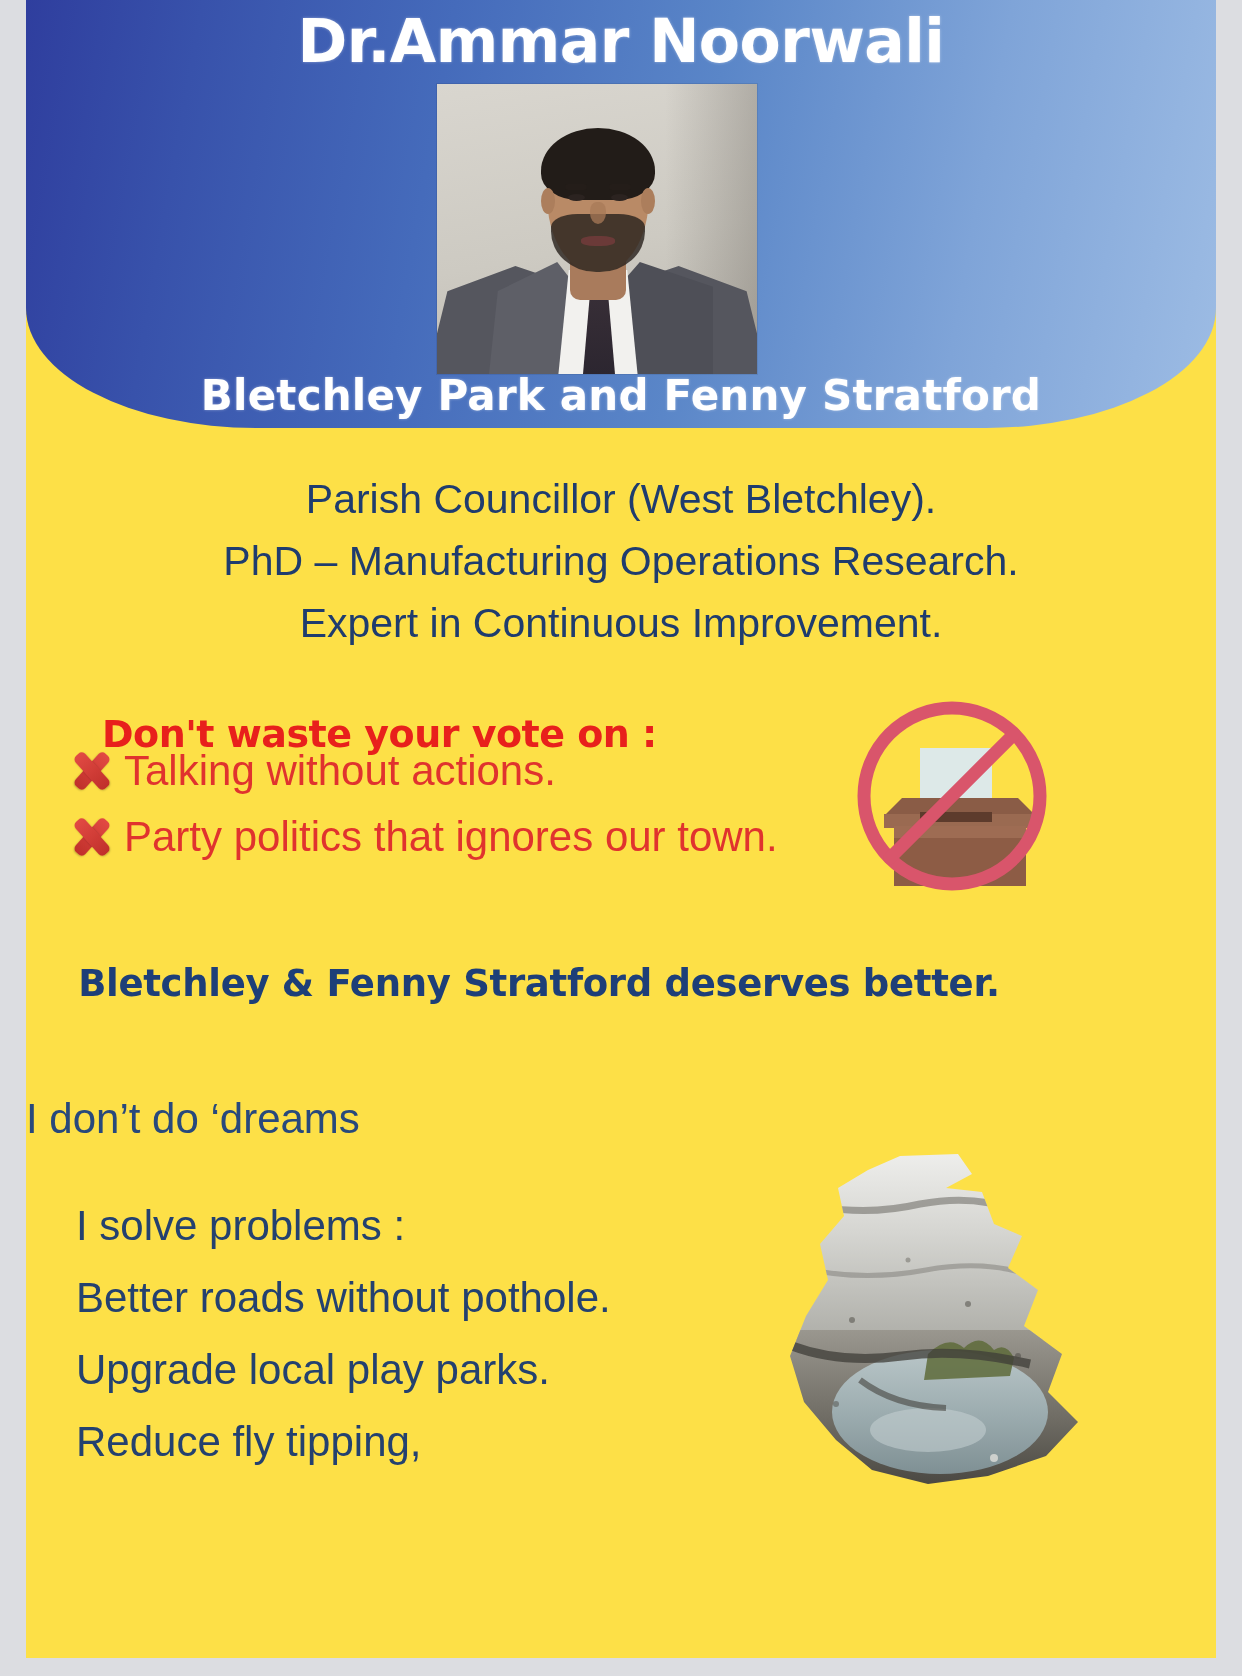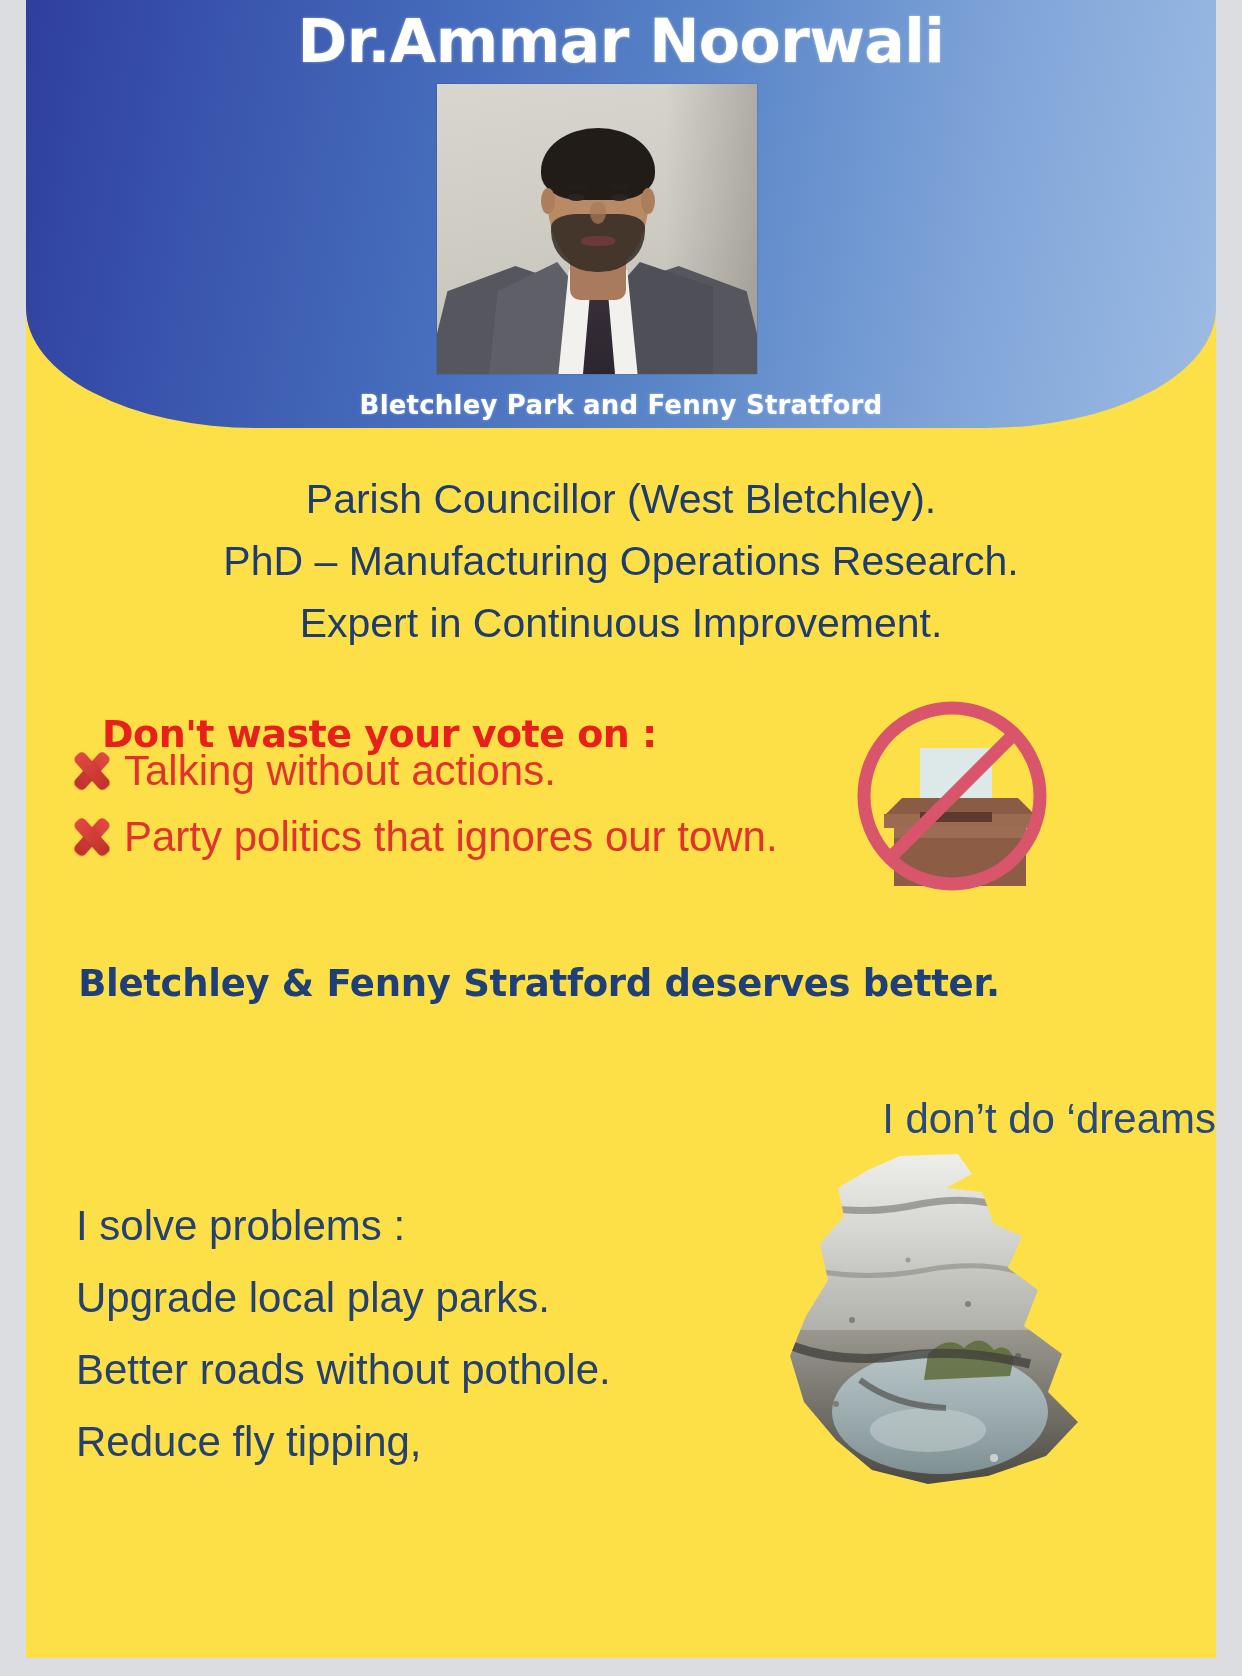--- a/index.html
+++ b/index.html
@@ -113,21 +113,21 @@
     background:#2b231e; opacity:.82;
     border-radius:28% 28% 48% 48% / 22% 22% 70% 70%;
   }
   .portrait .mouth {
     position:absolute; left:144px; top:152px; width:34px; height:10px;
     background:#6b3a38; border-radius:40%;
   }
   .header-sub {
     position:absolute; left:0; bottom:8px; width:1190px;
     text-align:center;
-    font-size:26px; font-weight:bold; color:#ffffff;
+    font-size:42px; font-weight:bold; color:#ffffff;
     font-family:"DejaVu Sans", sans-serif;
     letter-spacing:0.2px;
     text-shadow:0 0 3px rgba(255,255,255,0.4);
   }
 
   
   .credentials {
     position:absolute; left:0; top:452px; width:1190px;
     text-align:center;
     color:#1f3c6e;
@@ -180,21 +180,21 @@
     text-align:center;
     font-size:37px; font-weight:bold;
     color:#1e3f78;
     font-family:"DejaVu Sans", sans-serif;
     letter-spacing:-0.3px;
   }
 
   
   .dreams {
     position:absolute; left:0; top:1095px; width:1190px;
-    text-align:right;
+    text-align:left;
     font-size:42px; color:#28497c;
     font-family:"Liberation Sans", sans-serif;
   }
 
   
   .solutions {
     position:absolute; left:50px; top:1190px; width:700px;
   }
   .solutions div {
     font-size:42px; color:#24416f;
@@ -275,22 +275,22 @@
     <circle cx="106" cy="106" r="88" fill="none" stroke="#d9556b" stroke-width="13"></circle>
     <line x1="44" y1="168" x2="168" y2="44" stroke="#d9556b" stroke-width="13" stroke-linecap="round"></line>
   </svg>
 
   <div class="tagline">Bletchley &amp; Fenny Stratford deserves better.</div>
 
   <div class="dreams">I don’t do ‘dreams</div>
 
   <div class="solutions">
     <div>I solve problems :</div>
+    <div>Better roads without pothole.</div>
     <div>Upgrade local play parks.</div>
-    <div>Better roads without pothole.</div>
     <div>Reduce fly tipping,</div>
   </div>
 
   <svg class="pothole" viewBox="0 0 370 345">
     <defs>
       <linearGradient id="asphaltTop" x1="0" y1="0" x2="0" y2="1">
         <stop offset="0%" stop-color="#f2f2f0"></stop>
         <stop offset="45%" stop-color="#d6d6d2"></stop>
         <stop offset="100%" stop-color="#aeaea8"></stop>
       </linearGradient>

